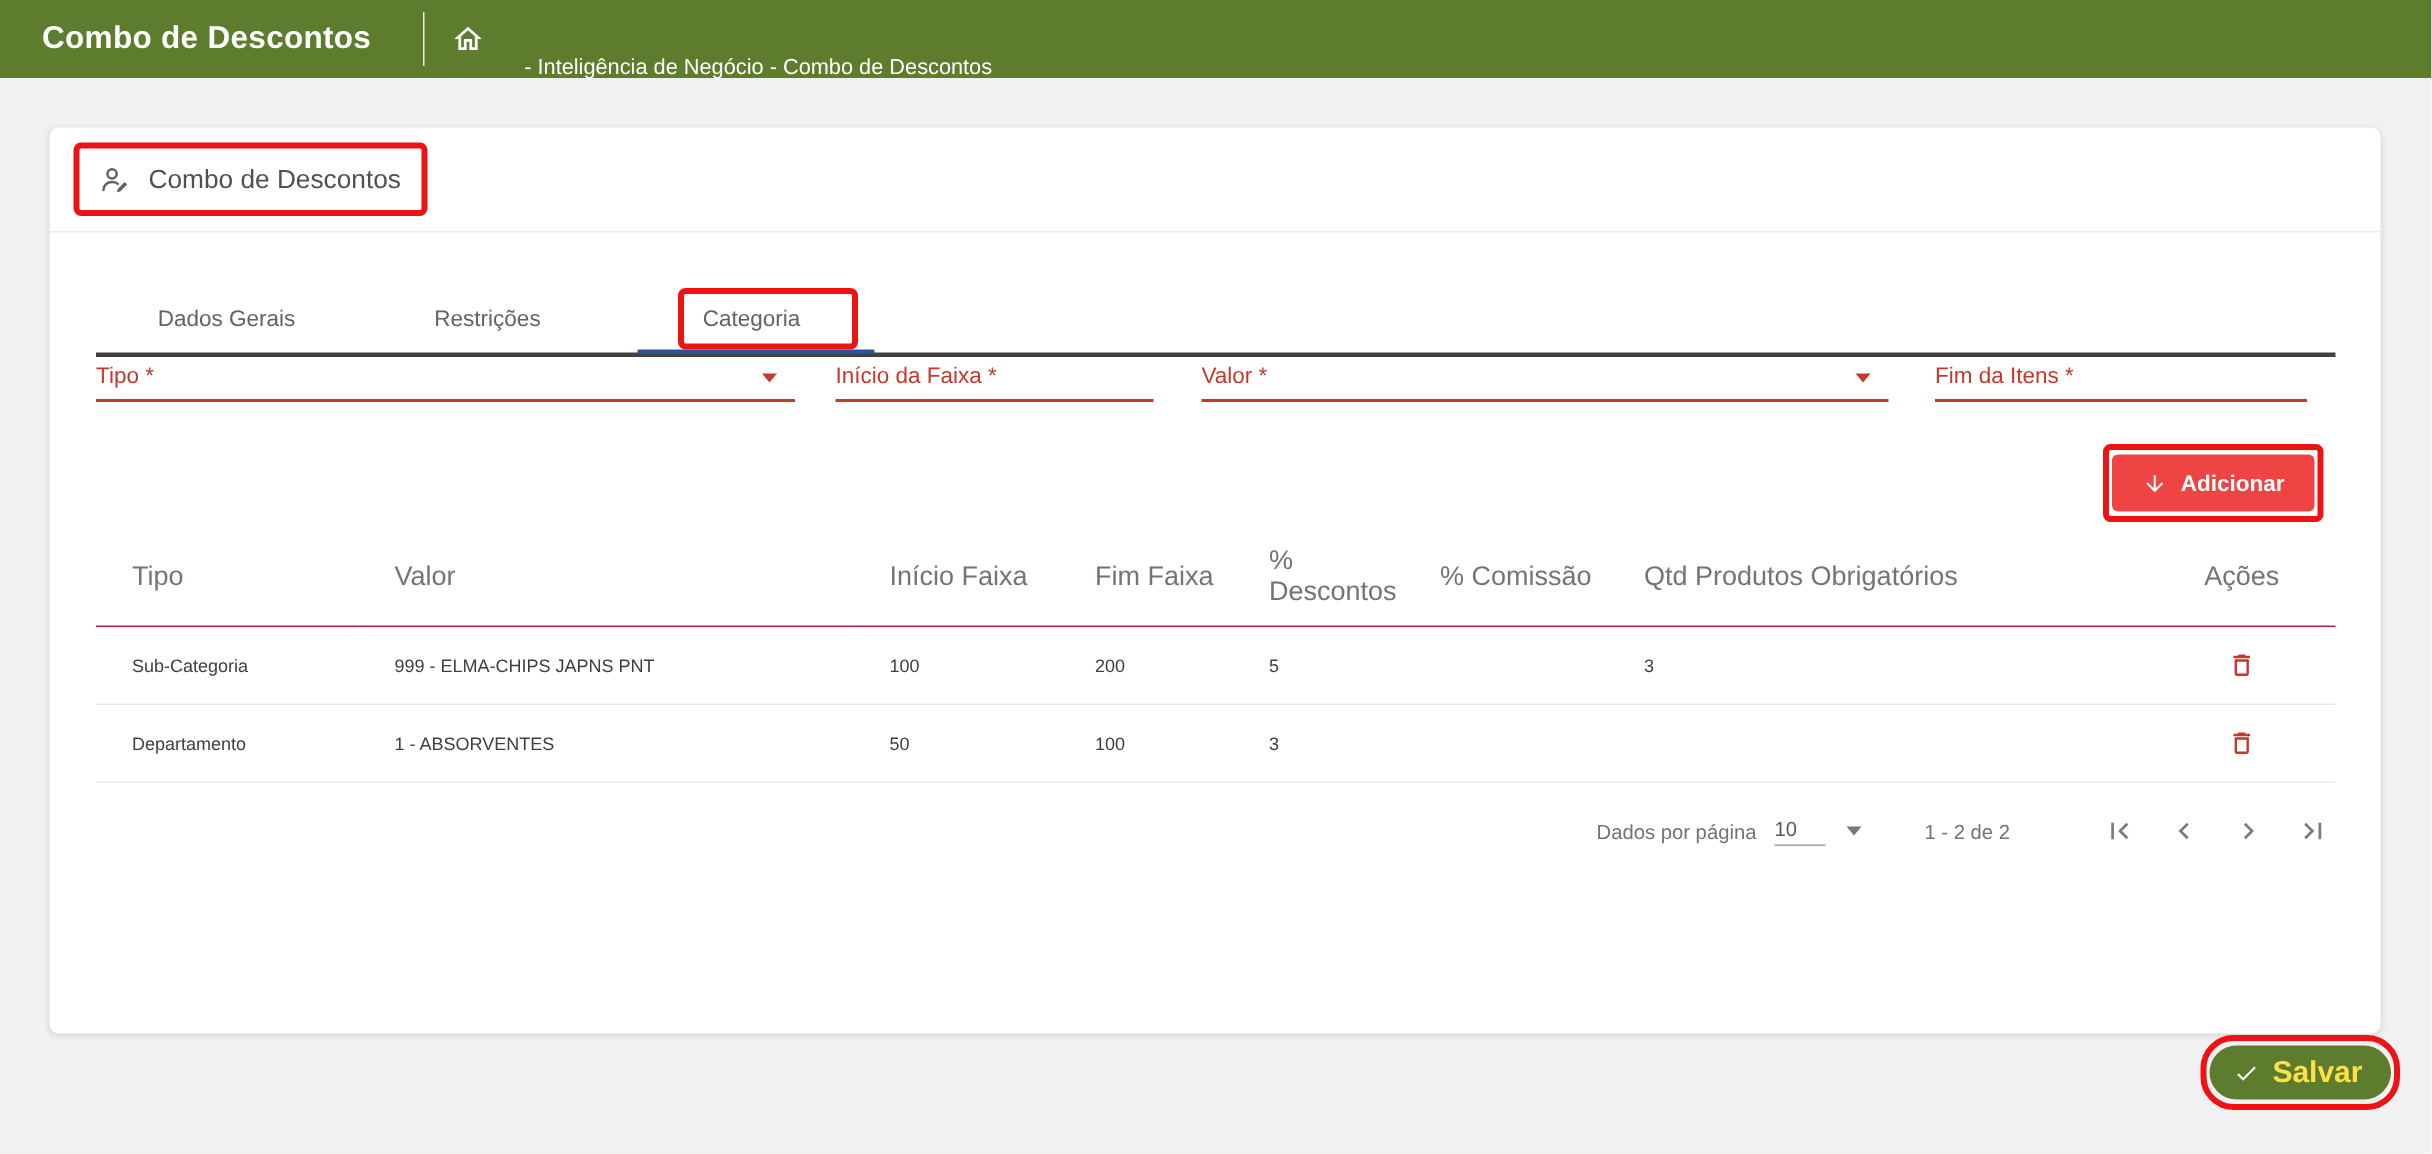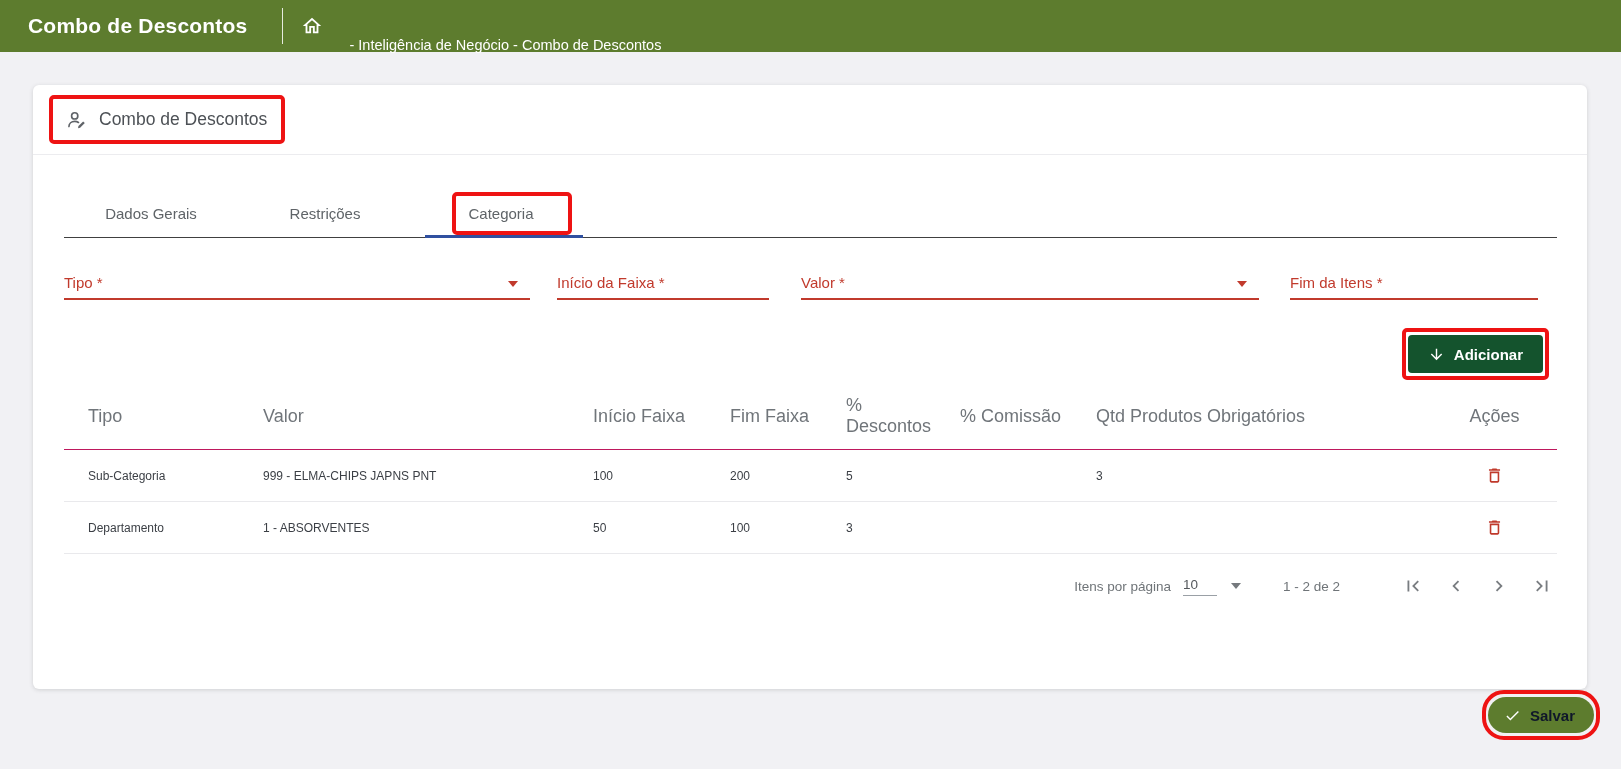--- a/index.html
+++ b/index.html
@@ -26,50 +26,50 @@
   .heading-wrap { position:relative; display:inline-flex; align-items:center; gap:11px; color:#4d5156; font-size:17.5px; }
   .heading-wrap svg { display:block; }
 
   
   .annot { position:absolute; border:4px solid #ee1313; border-radius:5px; pointer-events:none; z-index:5; }
   .annot-heading { left:-17px; right:-18px; top:-14px; bottom:-13px; }
   .annot-tab { left:40px; right:18px; top:2px; bottom:2px; }
   .annot-btn { left:-6px; right:-6px; top:-7px; bottom:-7px; }
 
   
-  .tabs { display:flex; margin:35px 30px 0 31px; border-bottom:1px solid #404040; height:48px; }
+  .tabs { display:flex; margin:35px 30px 0 31px; border-bottom:3px solid #404040; height:48px; }
   .tab { width:174px; display:flex; align-items:center; justify-content:center;
          font-size:15px; color:#5f6468; position:relative; cursor:pointer; }
   .tab.active { width:178px; }
   .tab-underline { position:absolute; left:13px; right:7px; bottom:-1px; height:3px; background:#3050a0; }
 
   
   .form-row { display:flex; margin-left:31px; }
-  .form-row.r1 { margin-top:32px; }
+  .form-row.r1 { }
   .form-row.r2 { margin-top:30px; }
   .field { position:relative; height:30px; border-bottom:2px solid #c13a2c; cursor:pointer; }
   .field .flabel { position:absolute; left:0; bottom:7px; font-size:15px; color:#c13a2c; white-space:nowrap; }
   .field .pref { color:#8a8f94; margin-right:5px; }
   .caret { position:absolute; right:12px; bottom:11px; width:0; height:0;
            border-left:5px solid transparent; border-right:5px solid transparent; border-top:6px solid #c13a2c; }
   .caret.gray { position:static; border-top-color:#75797d; }
   .w-tipo { width:466px; margin-right:27px; }
   .w-valor { width:458px; margin-right:31px; }
   .w-inicio { width:212px; margin-right:32px; }
   .w-fim { width:248px; }
   .w-desc { width:213px; margin-right:30px; }
   .w-qty { width:340px; border-bottom:1px solid #9aa0a6; }
   .w-qty input { border:none; outline:none; width:100%; font-size:15px; color:#3c4043;
                  padding:5px 0 6px; background:transparent; font-family:inherit; }
   .w-qty input::placeholder { color:#9aa0a6; opacity:1; }
 
   
   .add-row { display:flex; justify-content:flex-end; margin:35px 44px 0 0; }
   .btn-wrap { position:relative; }
-  .btn-add { display:flex; align-items:center; gap:9px; background:#14532d; color:#fff; border:none;
+  .btn-add { display:flex; align-items:center; gap:9px; background:#ef4444; color:#fff; border:none;
              border-radius:4px; height:38px; padding:0 20px; font-size:15px; font-weight:700;
              font-family:inherit; cursor:pointer; }
 
   
   table { width:1493px; margin:16px 30px 0 31px; border-collapse:collapse; table-layout:fixed; }
   th { text-align:left; font-weight:400; font-size:18px; color:#70757a;
        padding:6px 0 12px 24px; border-bottom:1px solid #be185d; }
   th.center { text-align:center; padding-left:0; }
   td { font-size:12px; color:#3b3f45; padding:0 0 0 24px; height:52px; border-bottom:1px solid #e9e9ec; }
   td.center { text-align:center; padding-left:0; }
@@ -82,22 +82,22 @@
   .per-value { display:inline-block; min-width:34px; border-bottom:1px solid #9aa0a6;
                padding-bottom:3px; color:#54585c; }
   .per-select .caret.gray { margin-left:14px; }
   .range { margin-left:42px; }
   .pager-icons { display:flex; align-items:center; gap:13px; margin-left:58px; }
   .pg-btn { width:30px; height:30px; display:flex; align-items:center; justify-content:center;
             background:none; border:none; cursor:pointer; }
 
   
   .save-wrap { position:absolute; top:697px; right:27px; }
-  .btn-save { display:flex; align-items:center; gap:9px; background:#5d7c2e; color:#0f172a; border:none;
-              border-radius:18px; height:36px; padding:0 19px 0 16px; font-size:15px; font-weight:700;
+  .btn-save { display:flex; align-items:center; gap:9px; background:#5d7c2e; color:#fde047; border:none;
+              border-radius:18px; height:36px; padding:0 19px 0 16px; font-size:20px; font-weight:700;
               font-family:inherit; cursor:pointer; }
 </style>
 </head>
 <body>
 
 <div class="page">
 
   <header class="topbar">
     <div class="topbar-title">Combo de Descontos</div>
     <div class="topbar-divider"></div>
@@ -218,21 +218,21 @@
               <svg width="19" height="19" viewBox="0 0 24 24">
                 <path d="M16 9v10H8V9h8m-1.5-6h-5l-1 1H5v2h14V4h-3.5l-1-1zM18 7H6v12c0 1.1.9 2 2 2h8c1.1 0 2-.9 2-2V7z" fill="#c0392b"></path>
               </svg>
             </button>
           </td>
         </tr>
       </tbody>
     </table>
 
     <div class="pager">
-      <span>Itens por página</span>
+      <span>Dados por página</span>
       <div class="per-select">
         <span class="per-value">10</span>
         <span class="caret gray"></span>
       </div>
       <span class="range">1 - 2 de 2</span>
       <div class="pager-icons">
         <button class="pg-btn">
           <svg width="22" height="22" viewBox="0 0 24 24">
             <path d="M18.41 16.59L13.82 12l4.59-4.59L17 6l-6 6 6 6zM6 6h2v12H6z" fill="#797d81"></path>
           </svg>

